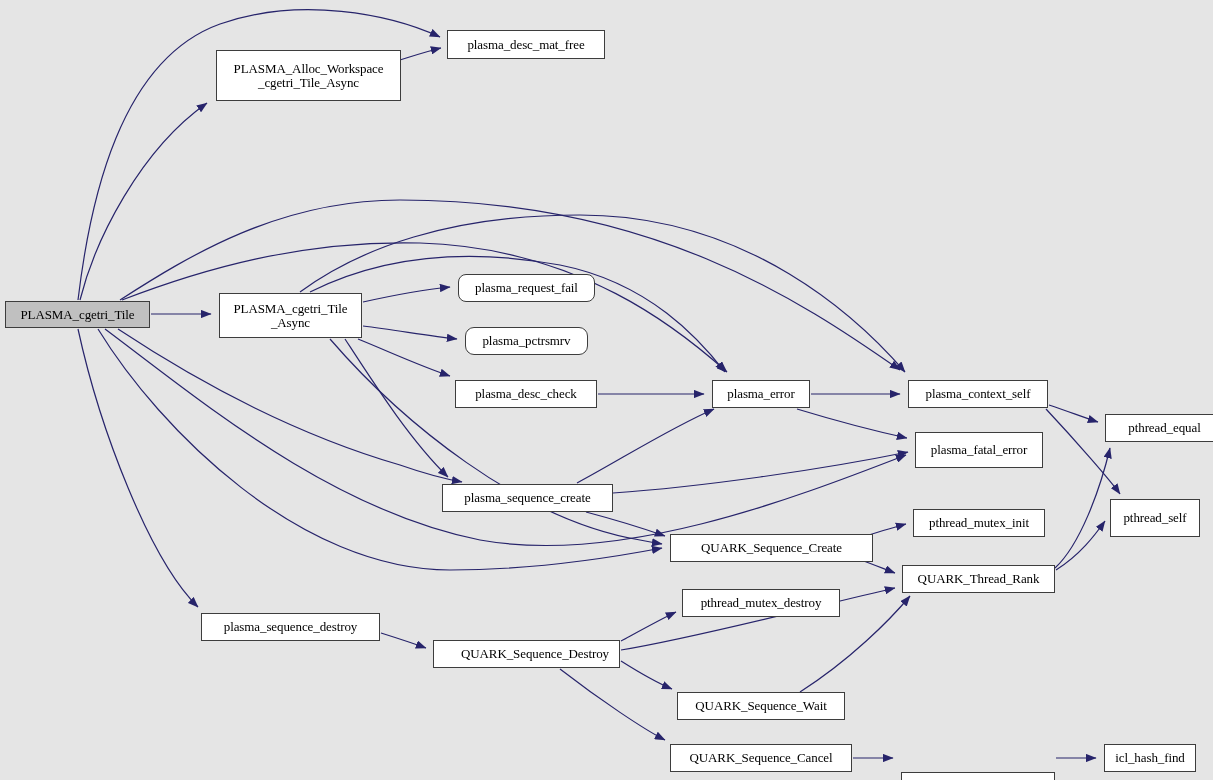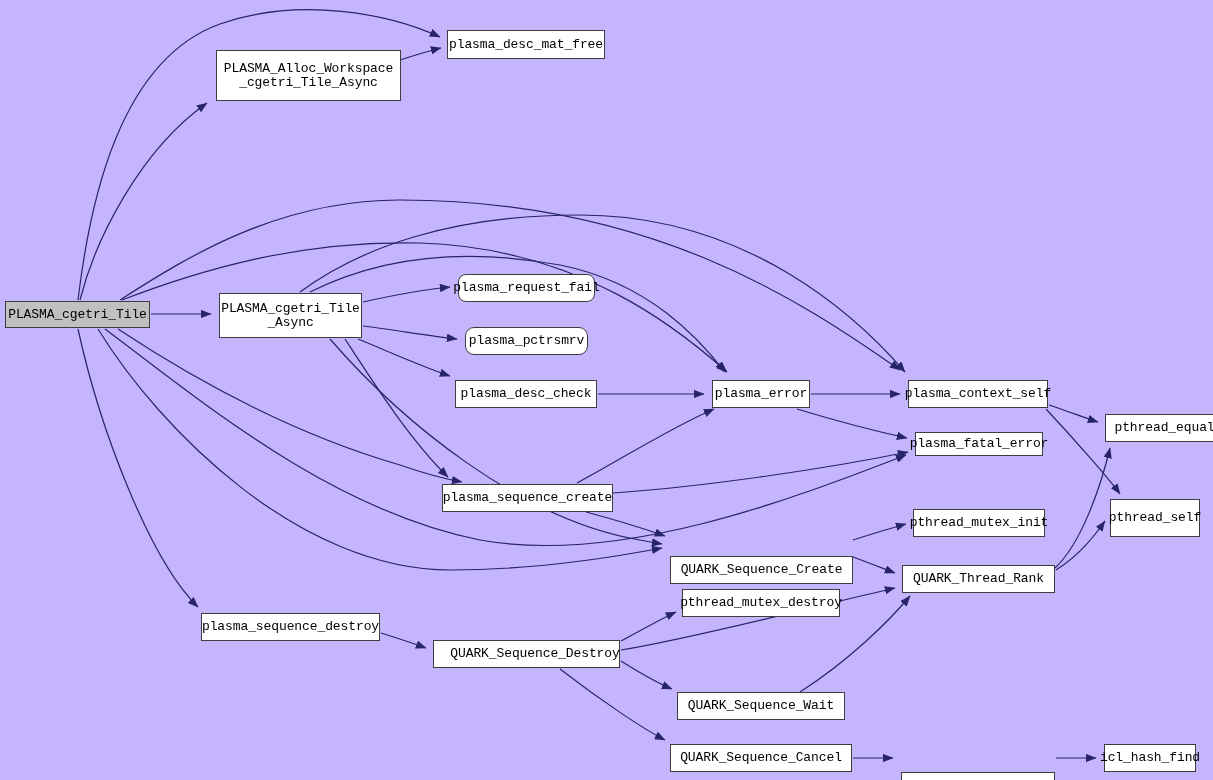--- a/index.html
+++ b/index.html
@@ -4,22 +4,22 @@
 <style>
   html, body {
     margin: 0;
     padding: 0;
     background: #ffffff;
   }
   #canvas {
     position: relative;
     width: 1213px;
     height: 780px;
-    background: #c4b5fd;
-    font-family: Liberation Mono, monospace;
+    background: #e5e5e5;
+    font-family: Liberation Serif, serif;
     overflow: hidden;
   }
   #edge-layer {
     position: absolute;
     left: 0;
     top: 0;
     width: 1213px;
     height: 780px;
     pointer-events: none;
   }
@@ -104,25 +104,25 @@
 _cgetri_Tile_Async</span></div>
       <div class="node" style="left: 458px; top: 274px; width: 137px; height: 28px; border-radius: 8px;"><span class="lbl">plasma_request_fail</span></div>
       <div class="node highlight" style="left: 5px; top: 301px; width: 145px; height: 27px;"><span class="lbl">PLASMA_cgetri_Tile</span></div>
       <div class="node" style="left: 219px; top: 293px; width: 143px; height: 45px;"><span class="lbl">PLASMA_cgetri_Tile
 _Async</span></div>
       <div class="node" style="left: 465px; top: 327px; width: 123px; height: 28px; border-radius: 9px;"><span class="lbl">plasma_pctrsmrv</span></div>
       <div class="node" style="left: 455px; top: 380px; width: 142px; height: 28px;"><span class="lbl">plasma_desc_check</span></div>
       <div class="node" style="left: 712px; top: 380px; width: 98px; height: 28px;"><span class="lbl">plasma_error</span></div>
       <div class="node" style="left: 908px; top: 380px; width: 140px; height: 28px;"><span class="lbl">plasma_context_self</span></div>
       <div class="node" style="left: 1105px; top: 414px; width: 119px; height: 28px;"><span class="lbl">pthread_equal</span></div>
-      <div class="node" style="left: 915px; top: 432px; width: 128px; height: 24px;"><span class="lbl">plasma_fatal_error</span></div>
+      <div class="node" style="left: 915px; top: 432px; width: 128px; height: 36px;"><span class="lbl">plasma_fatal_error</span></div>
       <div class="node" style="left: 442px; top: 484px; width: 171px; height: 28px;"><span class="lbl">plasma_sequence_create</span></div>
       <div class="node" style="left: 1110px; top: 499px; width: 90px; height: 38px;"><span class="lbl">pthread_self</span></div>
       <div class="node" style="left: 913px; top: 509px; width: 132px; height: 28px;"><span class="lbl">pthread_mutex_init</span></div>
-      <div class="node" style="left: 670px; top: 556px; width: 183px; height: 28px;"><span class="lbl">QUARK_Sequence_Create</span></div>
+      <div class="node" style="left: 670px; top: 534px; width: 203px; height: 28px;"><span class="lbl">QUARK_Sequence_Create</span></div>
       <div class="node" style="left: 902px; top: 565px; width: 153px; height: 28px;"><span class="lbl">QUARK_Thread_Rank</span></div>
       <div class="node" style="left: 682px; top: 589px; width: 158px; height: 28px;"><span class="lbl">pthread_mutex_destroy</span></div>
       <div class="node" style="left: 201px; top: 613px; width: 179px; height: 28px;"><span class="lbl">plasma_sequence_destroy</span></div>
       <div class="node" style="left: 433px; top: 640px; width: 187px; height: 28px; padding-left: 17px;"><span class="lbl">QUARK_Sequence_Destroy</span></div>
       <div class="node" style="left: 677px; top: 692px; width: 168px; height: 28px;"><span class="lbl">QUARK_Sequence_Wait</span></div>
       <div class="node" style="left: 670px; top: 744px; width: 182px; height: 28px;"><span class="lbl">QUARK_Sequence_Cancel</span></div>
       <div class="node" style="left: 901px; top: 744px; width: 154px; height: 28px; margin-top: 28px;"><span class="lbl">QUARK_Cancel_Task</span></div>
       <div class="node" style="left: 1104px; top: 744px; width: 92px; height: 28px;"><span class="lbl">icl_hash_find</span></div>
     </div>
 

